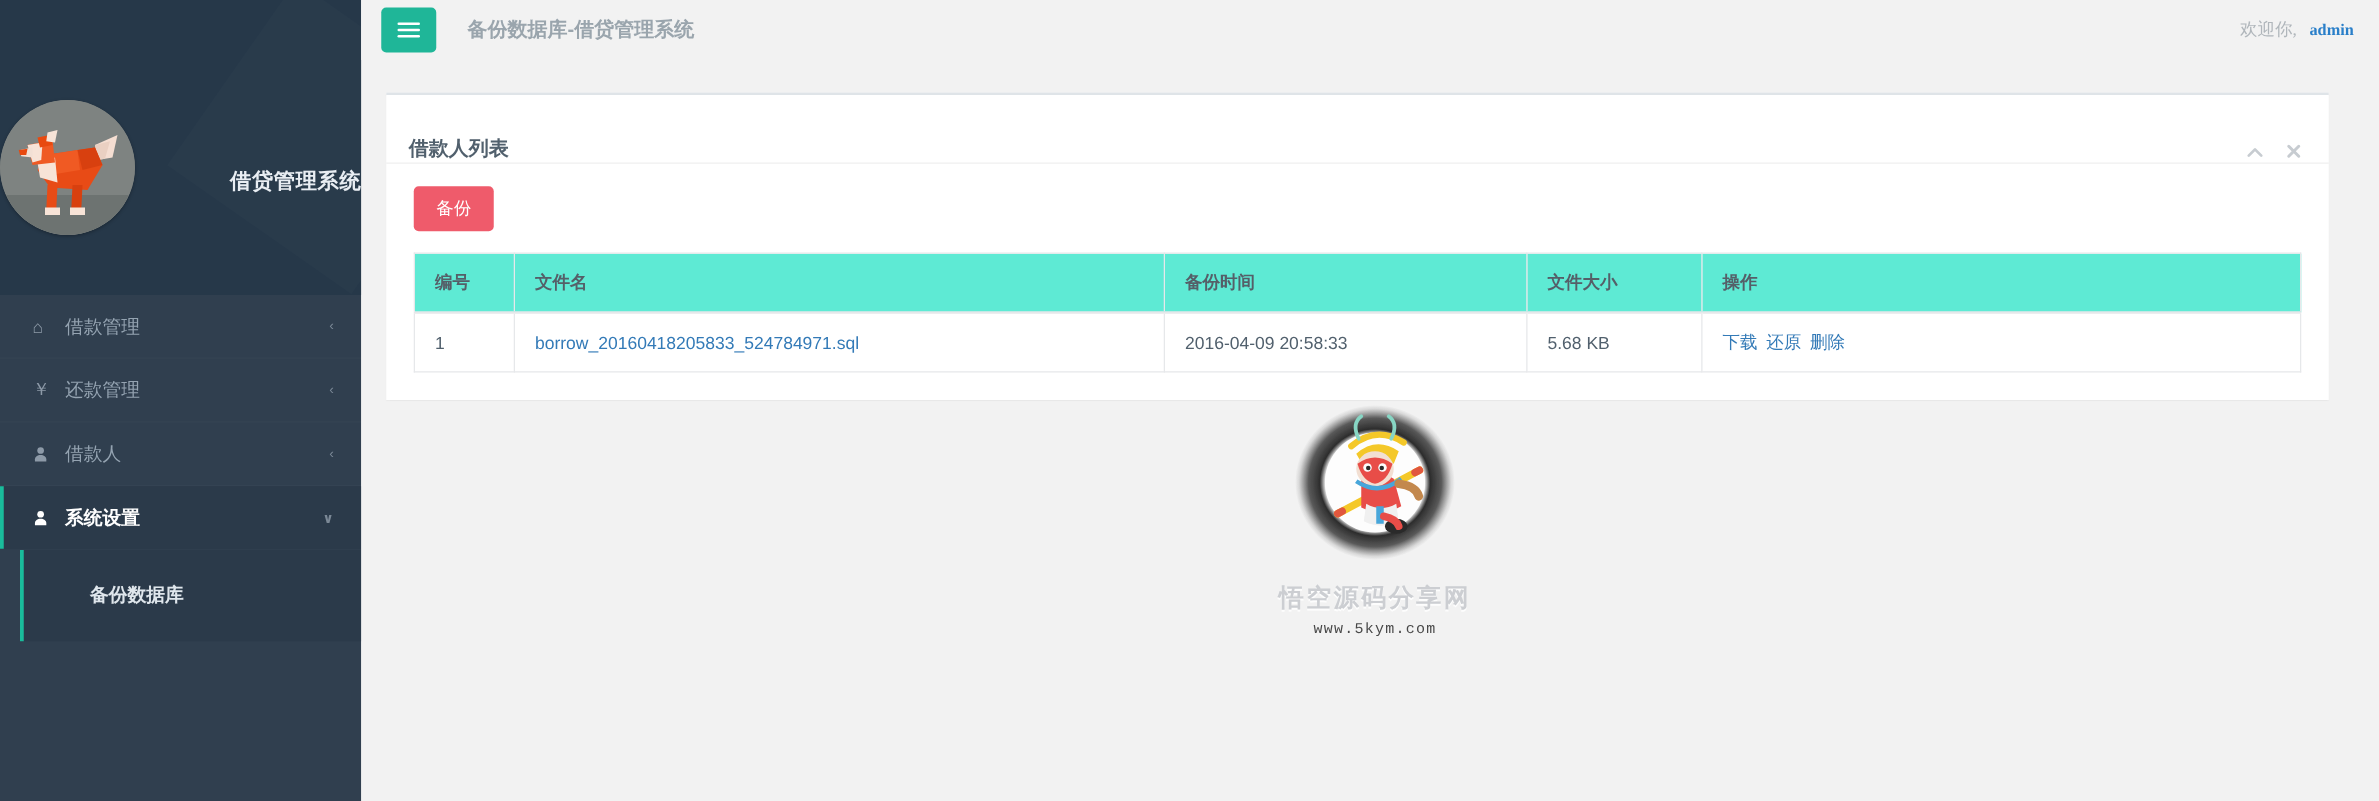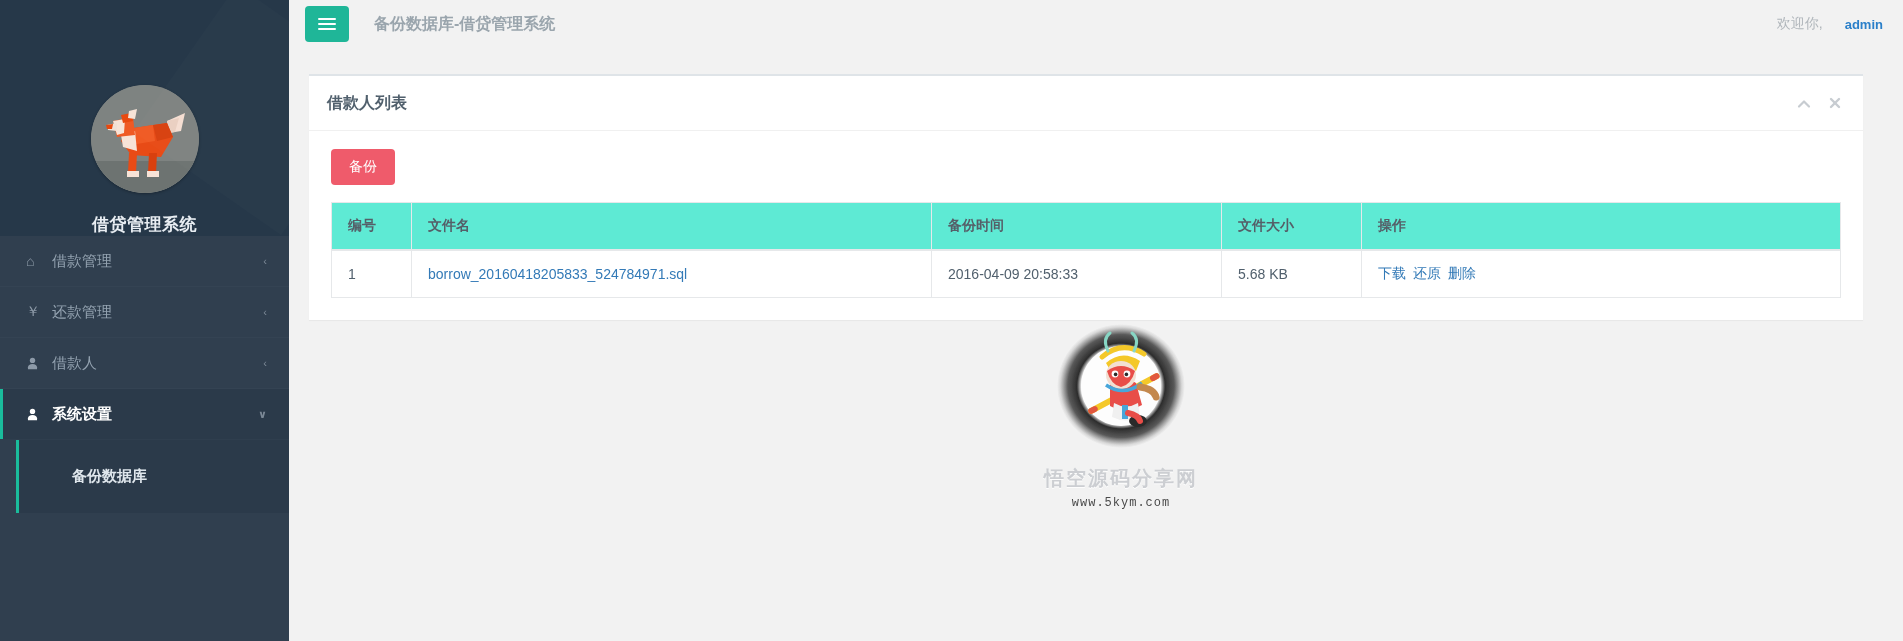--- a/index.html
+++ b/index.html
@@ -13,22 +13,22 @@
 
   
   .sidebar {
     width: 289px; min-width: 289px; height: 641px;
     background: #303f4f;
     position: relative;
   }
   .sidebar-brand {
     height: 236px;
     background: #263849;
-    display: flex; flex-direction: column;
-    align-items: center; justify-content: flex-end;
+    display: flex; flex-direction: row;
+    align-items: center; justify-content: space-between;
     padding-top: 32px;
     position: relative;
     overflow: hidden;
   }
   .sidebar-brand::after {
     content: ""; position: absolute; right: -60px; top: 20px;
     width: 180px; height: 180px; transform: rotate(35deg);
     background: rgba(255,255,255,0.015);
   }
   .avatar {
@@ -94,33 +94,33 @@
     width: 44px; height: 36px; border-radius: 4px;
     background: #1fb698; border: none; cursor: pointer;
     display: flex; flex-direction: column;
     align-items: center; justify-content: center; gap: 3px;
     margin-left: 8px;
   }
   .hamburger span { display: block; width: 18px; height: 2px; background: #fff; border-radius: 1px; }
   .page-title {
     margin-left: 25px; color: #9aa5ad; font-size: 16px; font-weight: bold;
   }
-  .topbar-right { margin-left: auto; display: flex; align-items: center; gap: 22px; }
+  .topbar-right { margin-left: auto; display: flex; align-items: center; gap: 10px; font-family: Liberation Serif, serif; }
   .welcome-text { color: #b0b6bb; font-size: 14px; }
   .user-name { color: #2a7fc9; font-size: 13px; font-weight: bold; cursor: pointer; }
 
   .content { padding: 26px 40px 0 20px; }
 
   .panel {
     background: #ffffff;
     border-top: 2px solid #dfe4e8;
     box-shadow: 0 1px 1px rgba(0,0,0,.04);
   }
   .panel-head {
-    height: 55px; display: flex; align-items: center;
+    height: 55px; display: flex; align-items: flex-end;
     padding: 0 22px 0 18px;
     border-bottom: 1px solid #f0f0f0;
   }
   .panel-title { color: #51606d; font-size: 16px; font-weight: bold; }
   .panel-tools { margin-left: auto; display: flex; align-items: center; gap: 18px; }
   .panel-tool-icon { color: #c7ccd1; font-size: 15px; cursor: pointer; line-height: 1; }
 
   .panel-body { padding: 18px 22px 22px 22px; position: relative; }
 
   .btn-backup {
@@ -150,21 +150,20 @@
   .col-name { width: 520px; }
   .col-time { width: 290px; }
   .col-size { width: 140px; }
 
   
   .watermark {
     position: absolute; left: 706px; top: 190px;
     width: 170px; pointer-events: none;
     display: flex; flex-direction: column; align-items: center;
     opacity: .92;
-    margin-left: 21px;
   }
   .wm-text {
     margin-top: 4px; font-size: 20px; font-weight: bold;
     color: #c9ccd0; letter-spacing: 2px;
     text-shadow: 0 1px 0 #fff;
   }
   .wm-url {
     margin-top: 4px; font-size: 12px; color: #3a3a3a;
     font-family: "Liberation Mono", "DejaVu Sans Mono", monospace;
     letter-spacing: 1px;

